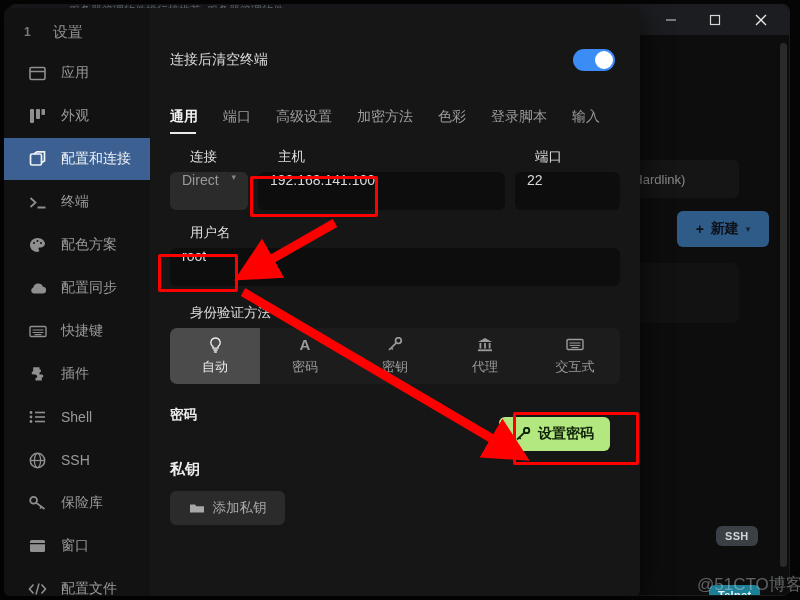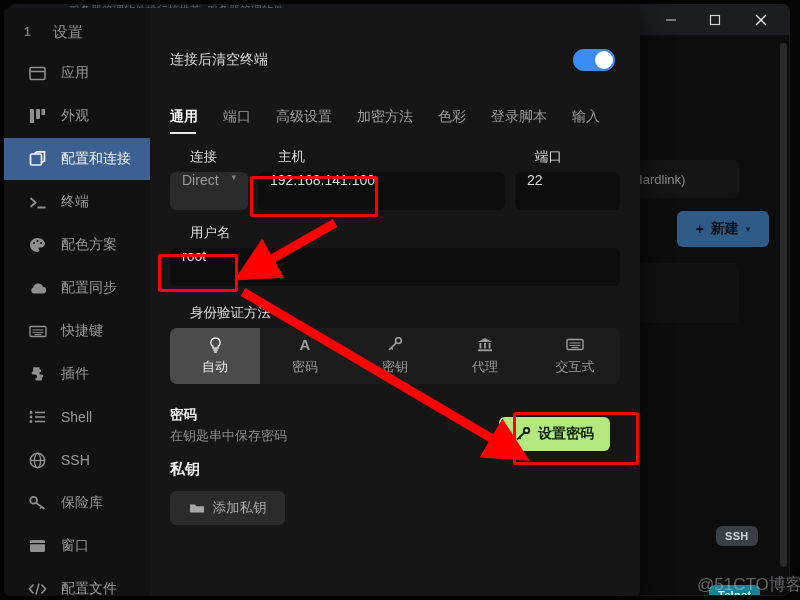--- a/index.html
+++ b/index.html
@@ -461,21 +461,20 @@
                 <line x1="3.5" y1="7.4" x2="14.5" y2="7.4" stroke="#9b9b9b" stroke-width="1"></line>
                 <line x1="5.5" y1="9.5" x2="12.5" y2="9.5" stroke="#9b9b9b" stroke-width="1.2"></line>
               </svg>
           </span>
           <span>交互式</span>
         </div>
       </div>
 
       <div class="pw-block">
         <div class="pw-title">密码</div>
-        <div class="pw-sub">在钥匙串中保存密码</div>
         <div class="green-btn">
           <span>
             <svg width="16" height="14" viewBox="0 0 16 14">
                 <circle cx="11.6" cy="3.4" r="2.7" fill="none" stroke="#10240a" stroke-width="1.9"></circle>
                 <path d="M9.6 5.4 L2 12.6" stroke="#10240a" stroke-width="1.9"></path>
                 <line x1="4.1" y1="10.4" x2="5.7" y2="12" stroke="#10240a" stroke-width="1.7"></line>
               </svg>
           </span>
           <span>设置密码</span>
         </div>

